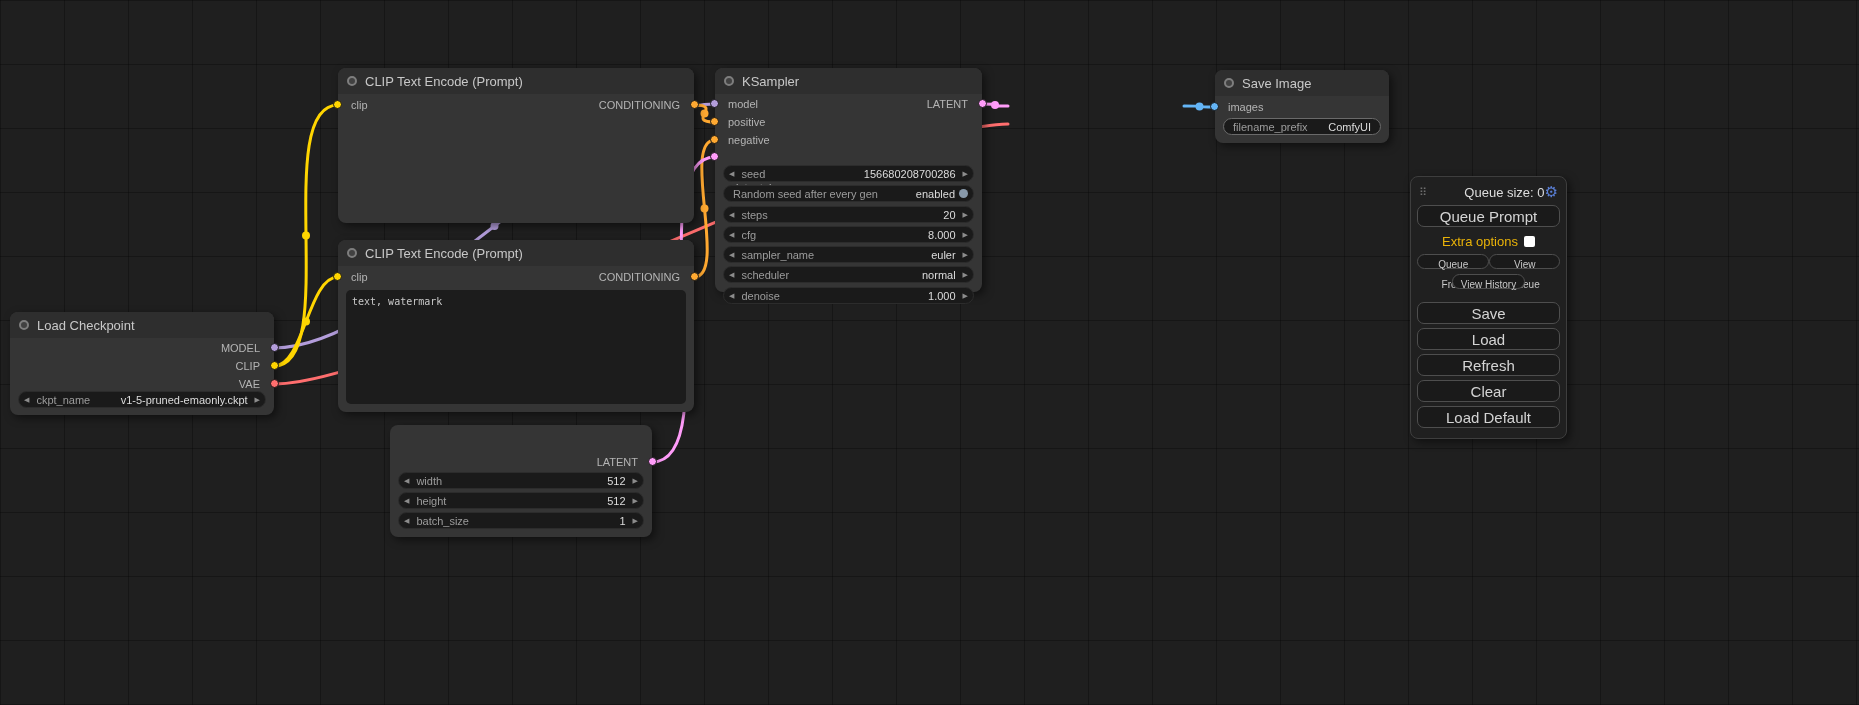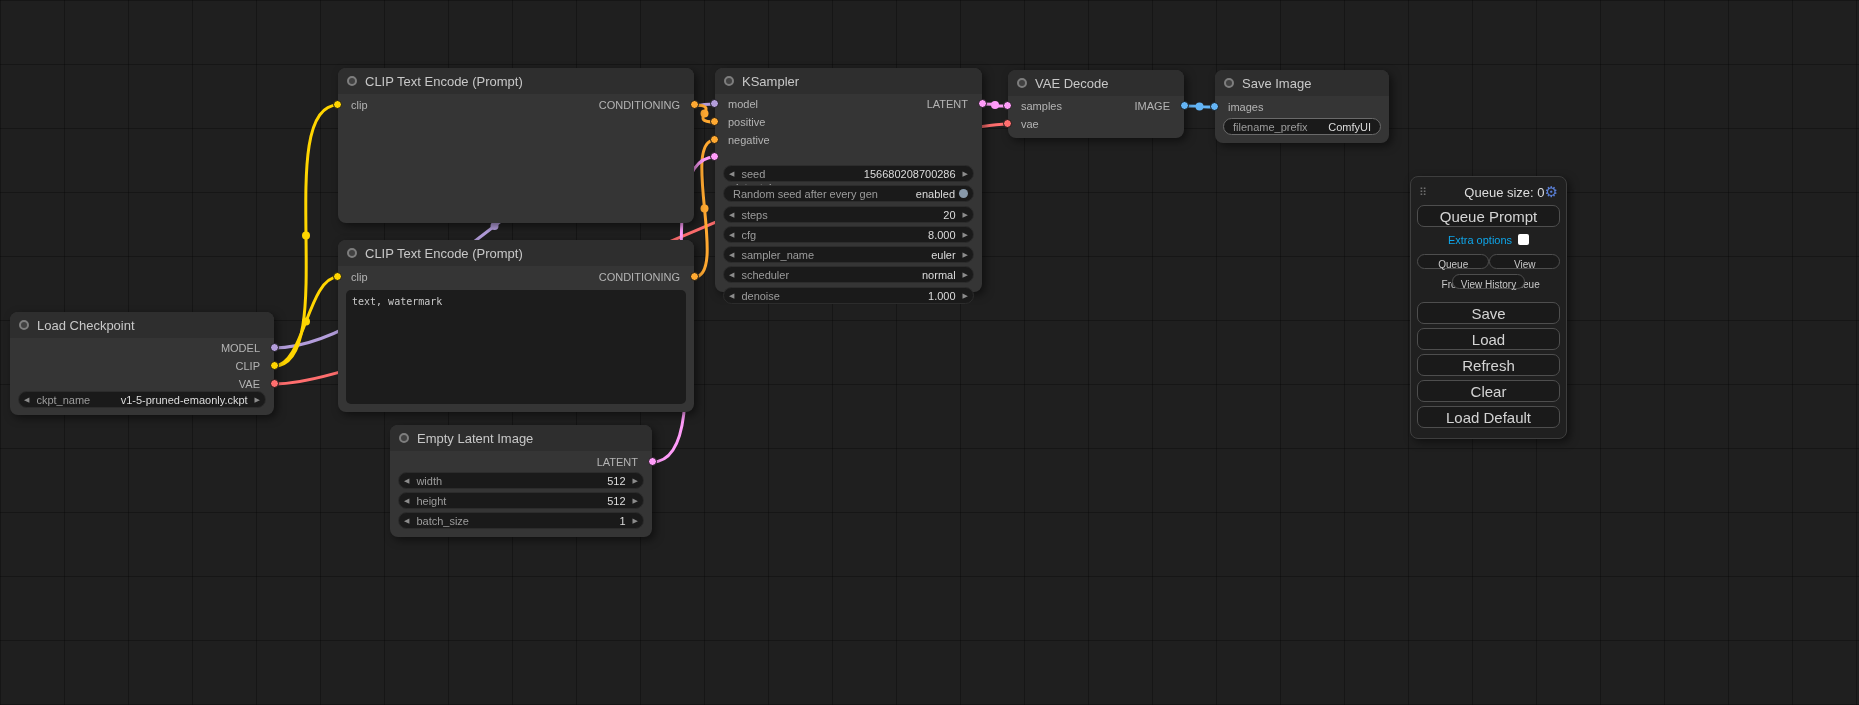--- a/index.html
+++ b/index.html
@@ -67,22 +67,22 @@
   .drag-handle { color:#6f6f6f; font-size:11px; cursor:grab; margin-left:2px; }
   .queue-size { flex:1; text-align:right; font-size:13px; color:#dddddd; }
   .gear { color:#5a7fd6; font-size:15px; cursor:pointer; margin-right:2px; }
   button.mbtn {
     display:block; background:#1a1a1a; border:1px solid #4e4e4e; color:#d4d4d4;
     font-family:"Liberation Sans", sans-serif; border-radius:7px; cursor:pointer;
   }
   .mbtn.big { width:100%; font-size:15px; height:22px; margin-top:4px; }
   .gap-top { margin-top:13px !important; }
   .extra-row {
-    display:flex; justify-content:center; gap:6px;
-    margin-top:7px; font-size:11px; color:#0ea5e9; height:15px;
+    display:flex; align-items:center; justify-content:center; gap:6px;
+    margin-top:7px; font-size:13px; color:#eab308; height:15px;
   }
   .checkbox { width:11px; height:11px; background:#ffffff; border-radius:2px; display:inline-block; }
   .small-row { display:flex; justify-content:space-between; margin-top:5px; }
   .small-row.center { justify-content:center; }
   .mbtn.small { font-size:10px; height:15px; line-height:20px; border-radius:8px; padding:0 8px; color:#c9c9c9; }
 </style>
 </head>
 <body>
 
 <div id="canvas">
@@ -144,24 +144,20 @@
       <span class="title-text">CLIP Text Encode (Prompt)</span>
     </div>
     <span class="pdot" style="left: -5px; top: 32px; background: rgb(255, 213, 0);"></span>
     <span class="plabel" style="left:13px; top:31px;">clip</span>
     <span class="plabel" style="right:14px; top:31px;">CONDITIONING</span>
     <span class="pdot" style="right: -5px; top: 32px; background: rgb(255, 169, 49);"></span>
     <div class="node-text" style="top:50px; height:114px;">text, watermark</div>
   </div>
 
   <div class="node" style="left:390px; top:425px; width:262px; height:112px;">
-    <div class="node-title">
-      <span class="title-dot"></span>
-      <span class="title-text">Empty Latent Image</span>
-    </div>
     <span class="plabel" style="right:14px; top:31px;">LATENT</span>
     <span class="pdot" style="right: -5px; top: 32px; background: rgb(255, 156, 249);"></span>
     <div class="widget" style="top:47px;">
       <span class="arr">◀</span>
       <span class="wlabel">width</span>
       <span class="wvalue">512</span>
       <span class="arr">▶</span>
     </div>
     <div class="widget" style="top:67px;">
       <span class="arr">◀</span>
@@ -229,32 +225,20 @@
       <span class="arr">▶</span>
     </div>
     <div class="widget" style="top:219px;">
       <span class="arr">◀</span>
       <span class="wlabel">denoise</span>
       <span class="wvalue">1.000</span>
       <span class="arr">▶</span>
     </div>
   </div>
 
-  <div class="node" style="left:1008px; top:70px; width:176px; height:68px;">
-    <div class="node-title">
-      <span class="title-dot"></span>
-      <span class="title-text">VAE Decode</span>
-    </div>
-    <span class="pdot" style="left: -5px; top: 31px; background: rgb(255, 156, 249);"></span>
-    <span class="plabel" style="left:13px; top:30px;">samples</span>
-    <span class="pdot" style="left: -5px; top: 49px; background: rgb(255, 110, 110);"></span>
-    <span class="plabel" style="left:13px; top:48px;">vae</span>
-    <span class="plabel" style="right:14px; top:30px;">IMAGE</span>
-    <span class="pdot" style="right: -5px; top: 31px; background: rgb(100, 181, 246);"></span>
-  </div>
 
   <div class="node" style="left:1215px; top:70px; width:174px; height:73px;">
     <div class="node-title">
       <span class="title-dot"></span>
       <span class="title-text">Save Image</span>
     </div>
     <span class="pdot" style="left: -5px; top: 32px; background: rgb(100, 181, 246);"></span>
     <span class="plabel" style="left:13px; top:31px;">images</span>
     <div class="widget no-arrows outlined" style="top:48px;">
       <span class="wlabel">filename_prefix</span>

